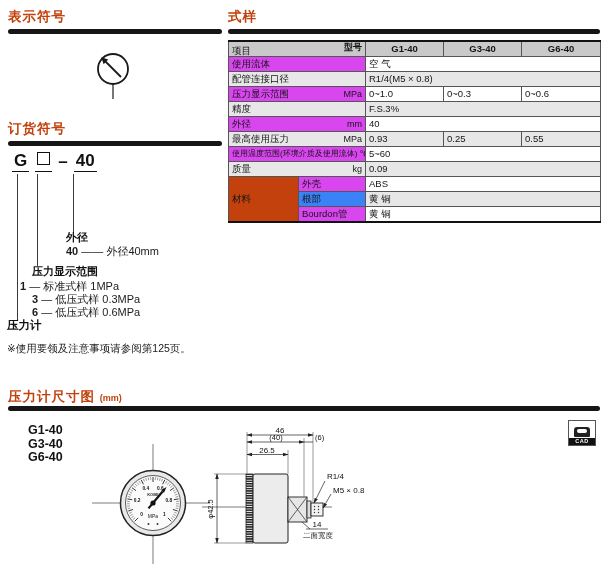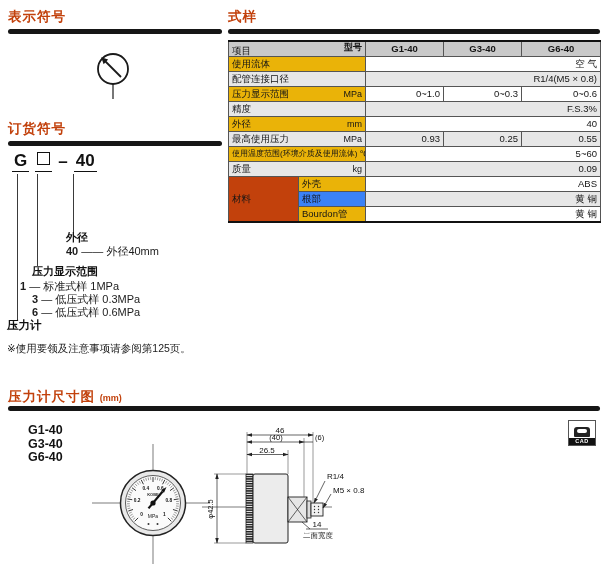--- a/index.html
+++ b/index.html
@@ -29,25 +29,25 @@
   
   table.spec{position:absolute;left:228px;top:40px;width:372px;border-collapse:collapse;table-layout:fixed;
              border-top:2px solid #111;border-bottom:2px solid #111;}
   table.spec td{border:1px solid #555;height:14px;padding:0 3px;font-size:9.5px;line-height:1;color:#151515;
                 overflow:hidden;white-space:nowrap;}
   table.spec tr.hdr td{background:#c9c9c9;font-weight:bold;text-align:center;font-size:9.5px;}
   table.spec td.corner{background:#ffffff;position:relative;padding:0;
       background-image:linear-gradient(to bottom right,transparent calc(50% - 0.6px),#555 calc(50% - 0.6px),#555 calc(50% + 0.6px),transparent calc(50% + 0.6px));}
   .corner .ct{position:absolute;top:1px;right:3px;font-weight:bold;font-size:9px;text-align:center;}
   .corner .cb{position:absolute;bottom:1px;left:3px;font-weight:normal;font-size:9.5px;}
-  table.spec td.lblcell{background:#eab308;}
+  table.spec td.lblcell{background:#d946ef;}
   table.spec tr.sh td{background:#e7e7e7;}
   table.spec td .lw{display:flex;justify-content:space-between;align-items:center;}
   table.spec td .u{font-size:9px;padding-left:2px;}
-  table.spec td.val{text-align:right;}
+  table.spec td.val{text-align:left;}
   table.spec td.sm{font-size:8px;}
   table.spec td.grp{background:#c2410c;}
   
   table.spec tr.sh td.keepw{background:#3b82f6;}
 
   
   .models{position:absolute;left:28px;top:424px;font-weight:bold;font-size:12.5px;line-height:13.5px;color:#111;}
 
   
   .cad{position:absolute;left:568px;top:420px;width:26px;height:24px;border:1px solid #555;background:#fff;

